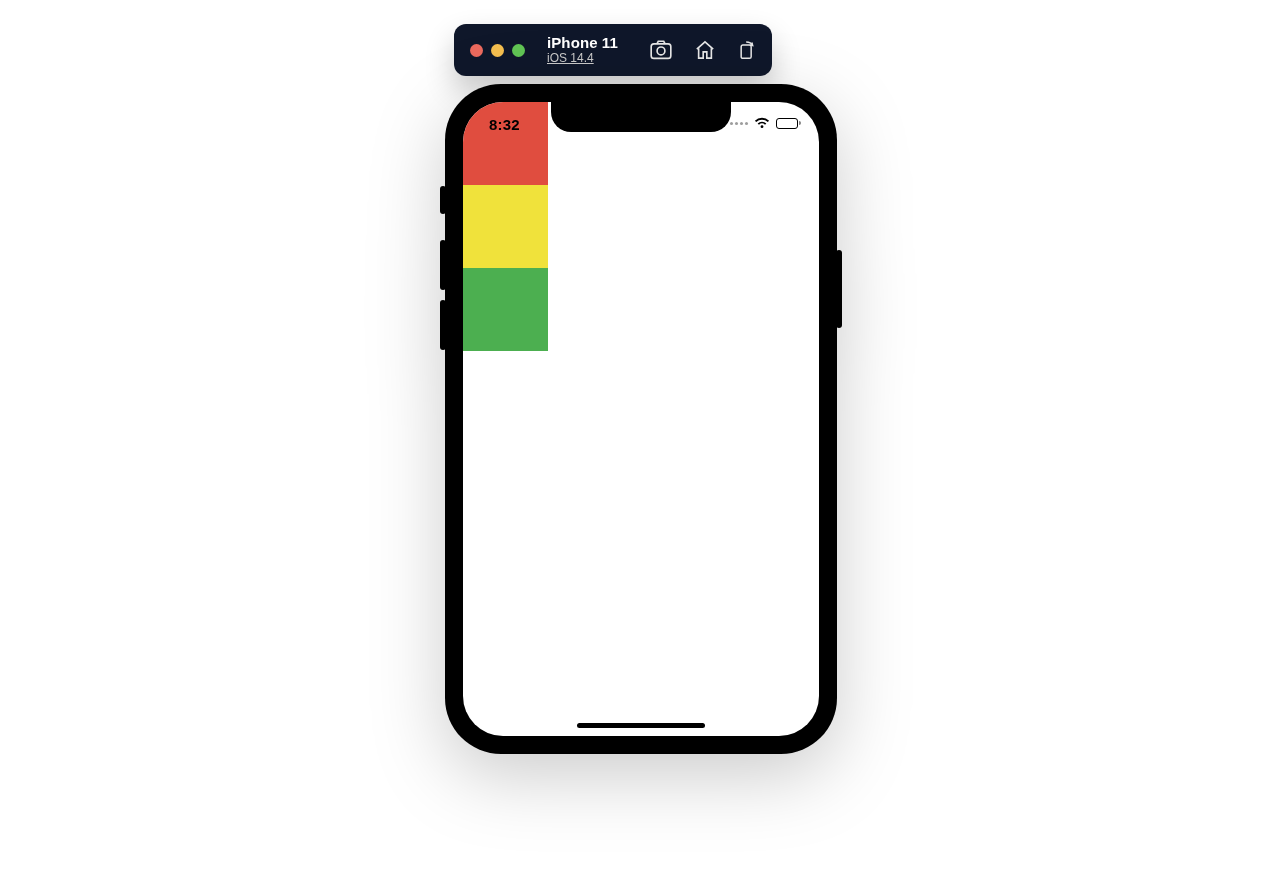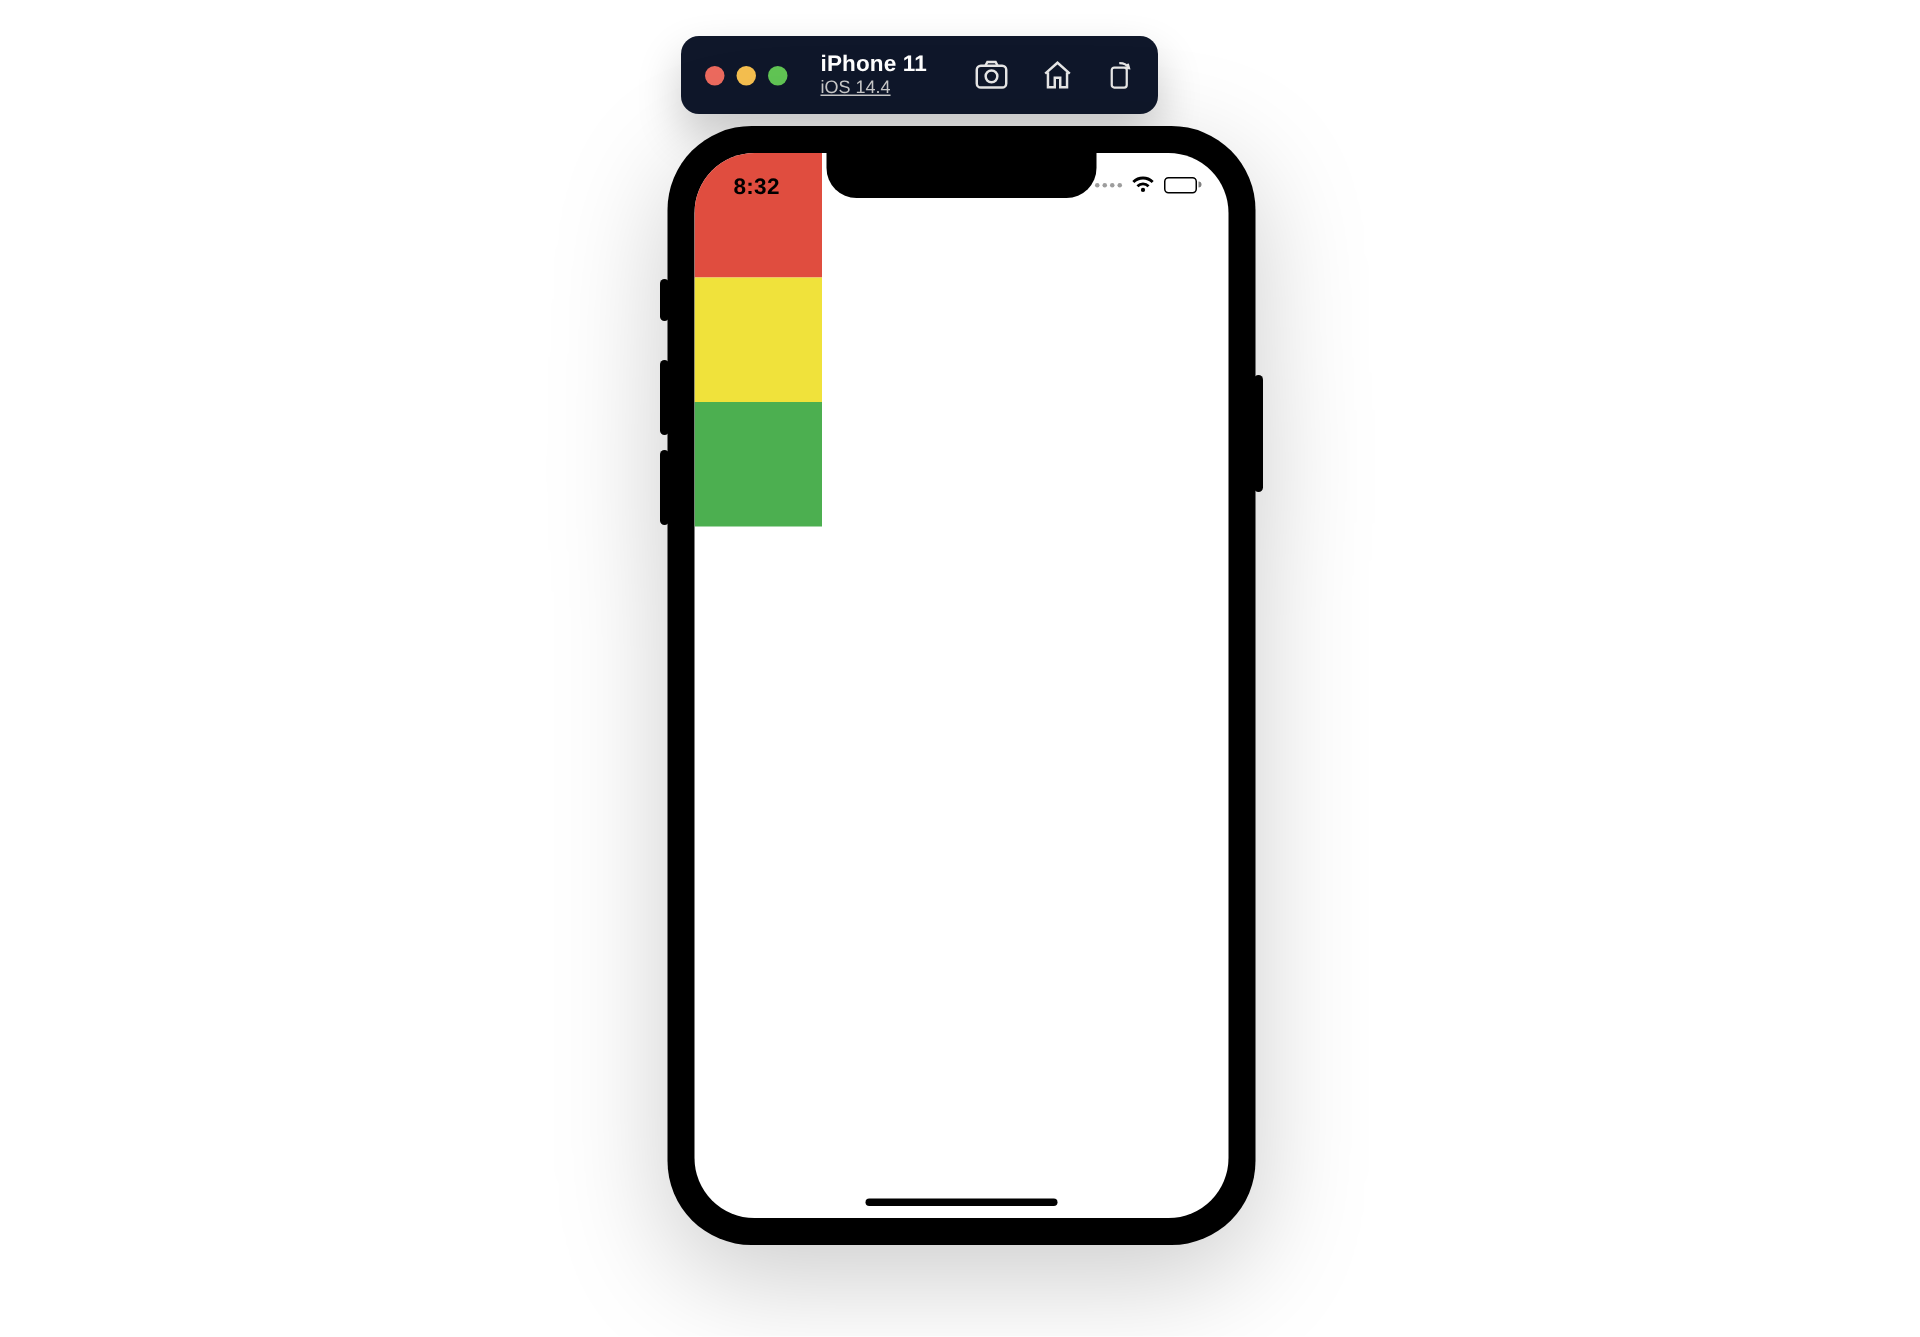--- a/index.html
+++ b/index.html
@@ -71,21 +71,21 @@
       top: 84px;
       left: 445px;
       width: 392px;
       height: 786px;
       filter: drop-shadow(0 22px 36px rgba(0,0,0,0.20));
     }
 
     .phone {
       position: relative;
       width: 392px;
-      height: 746px;
+      height: 670px;
       background: #000;
       border-radius: 56px;
       padding: 18px;
     }
 
     .phone-screen {
       position: relative;
       width: 100%;
       height: 100%;
       background: #fff;

